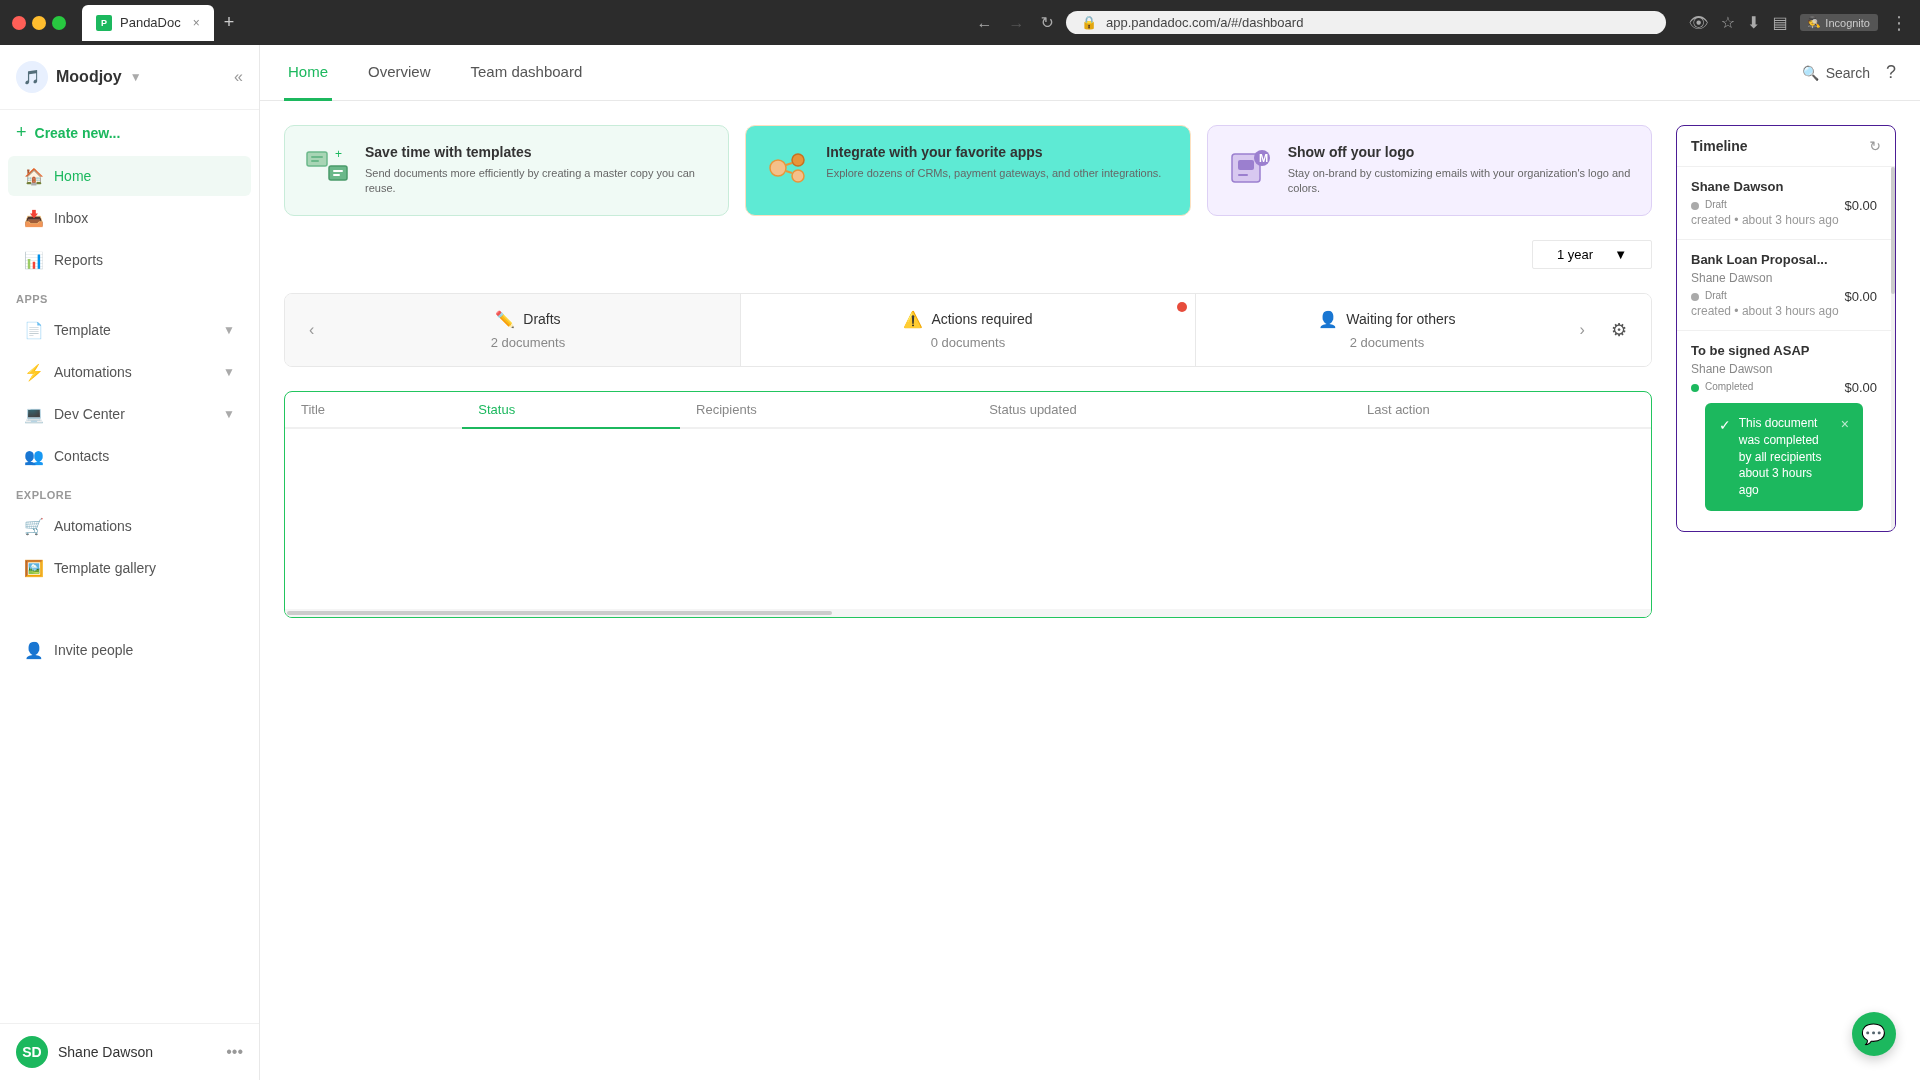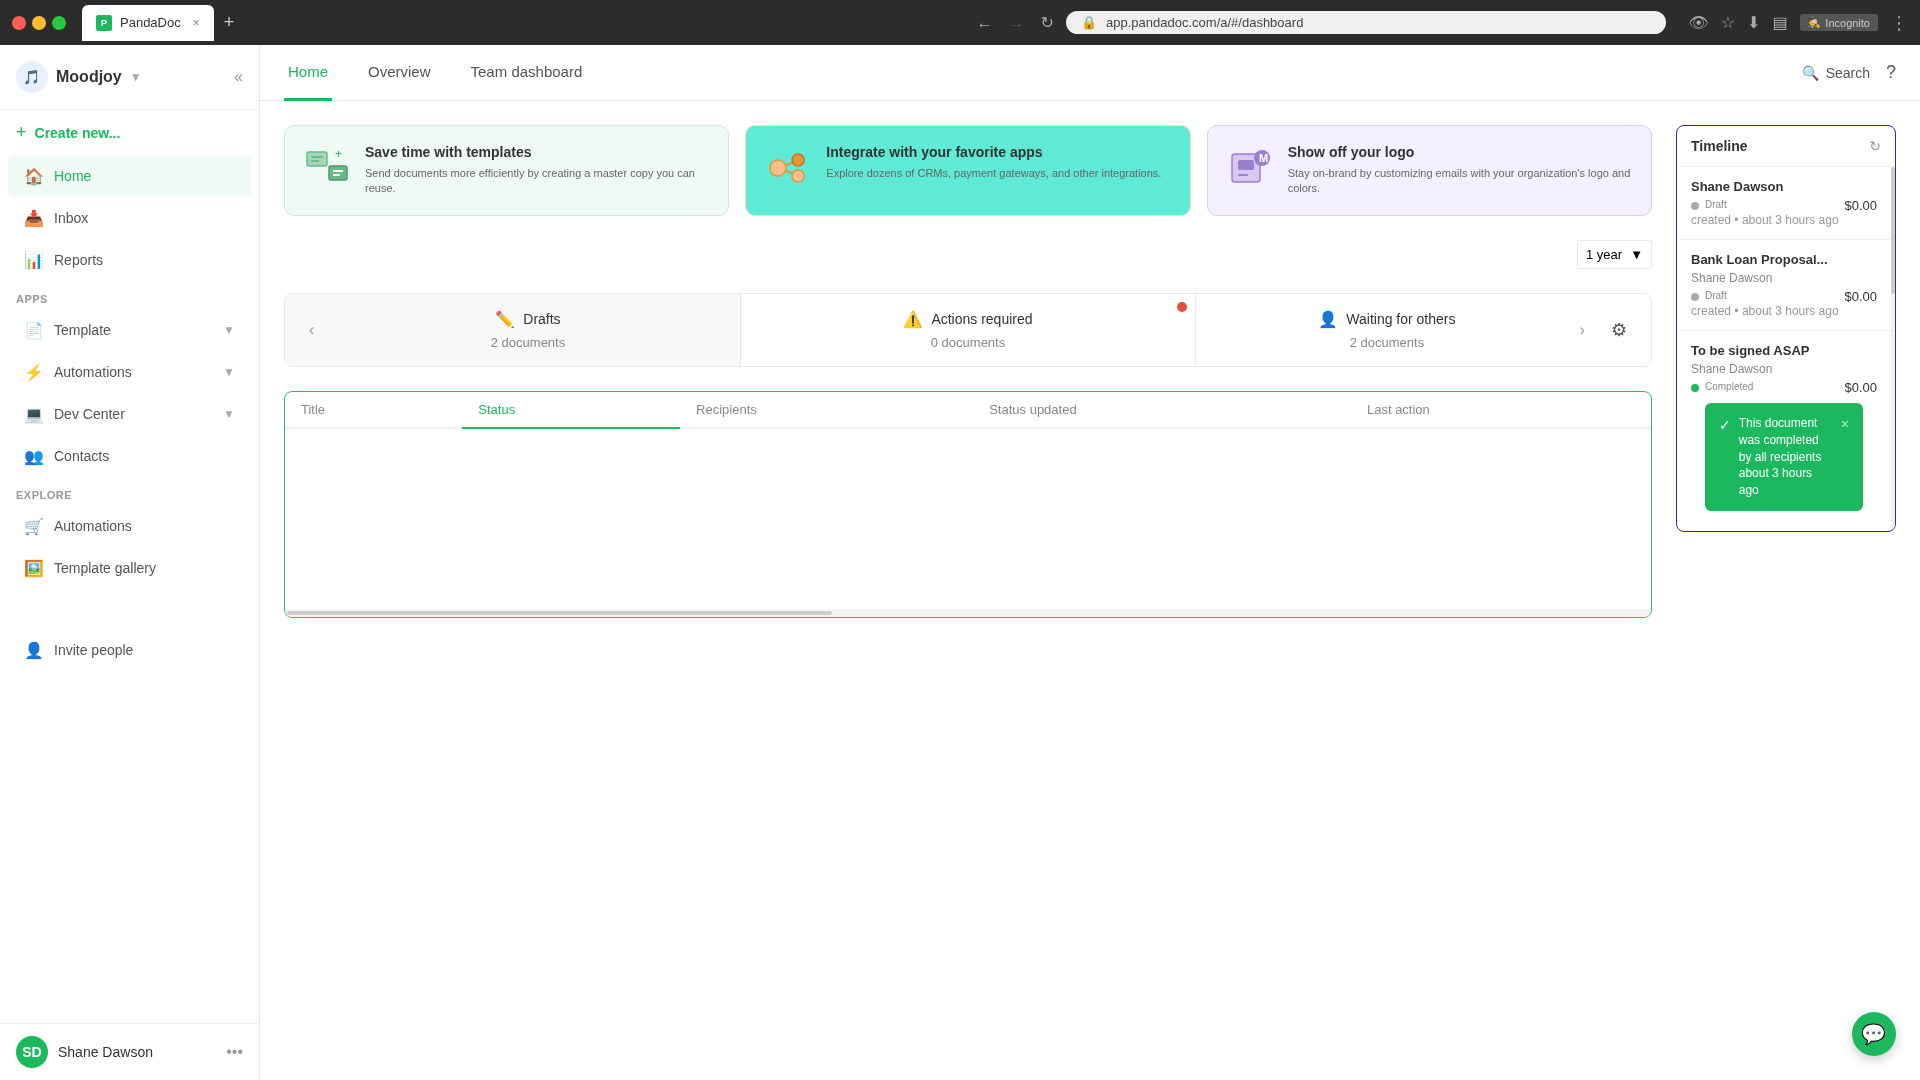--- a/index.html
+++ b/index.html
@@ -67,21 +67,21 @@
     .promo-card { border: 1px solid #e8e8e8; border-radius: 10px; padding: 18px; display: flex; gap: 14px; align-items: flex-start; cursor: pointer; }
     .promo-card.green-bg { background: #f0faf5; border-color: #c8ecd9; }
     .promo-card.orange-bg { background: #5eead4; border-color: #fde0c0; }
     .promo-card.purple-bg { background: #f5f0ff; border-color: #ddd0f5; }
     .promo-icon { width: 48px; height: 48px; flex-shrink: 0; display: flex; align-items: center; justify-content: center; }
     .promo-text h3 { font-size: 14px; font-weight: 600; color: #333; margin-bottom: 6px; }
     .promo-text p { font-size: 11px; color: #666; line-height: 1.4; }
 
     
     .stats-header { display: flex; justify-content: flex-end; align-items: center; gap: 8px; }
-    .year-selector { display: flex; align-items: center; gap: 8px; background: #fff; border: 1px solid #e8e8e8; border-radius: 2px; padding: 6px 8px; font-size: 13px; cursor: pointer; }
+    .year-selector { display: flex; align-items: center; gap: 21px; background: #fff; border: 1px solid #e8e8e8; border-radius: 2px; padding: 6px 24px; font-size: 13px; cursor: pointer; }
 
     
     .stats-tabs { display: flex; border: 1px solid #e8e8e8; border-radius: 8px; overflow: hidden; }
     .stat-tab { flex: 1; padding: 16px; text-align: center; cursor: pointer; border-right: 1px solid #e8e8e8; background: #fff; position: relative; }
     .stat-tab:last-child { border-right: none; }
     .stat-tab.active { background: #f8f8f8; }
     .stat-tab-icon { display: flex; align-items: center; gap: 8px; justify-content: center; margin-bottom: 6px; }
     .stat-tab-label { font-size: 14px; font-weight: 500; color: #333; }
     .stat-tab-count { font-size: 13px; color: #888; }
     .stat-tab-dot { width: 10px; height: 10px; border-radius: 50%; background: #e74c3c; position: absolute; top: 8px; right: 8px; }

